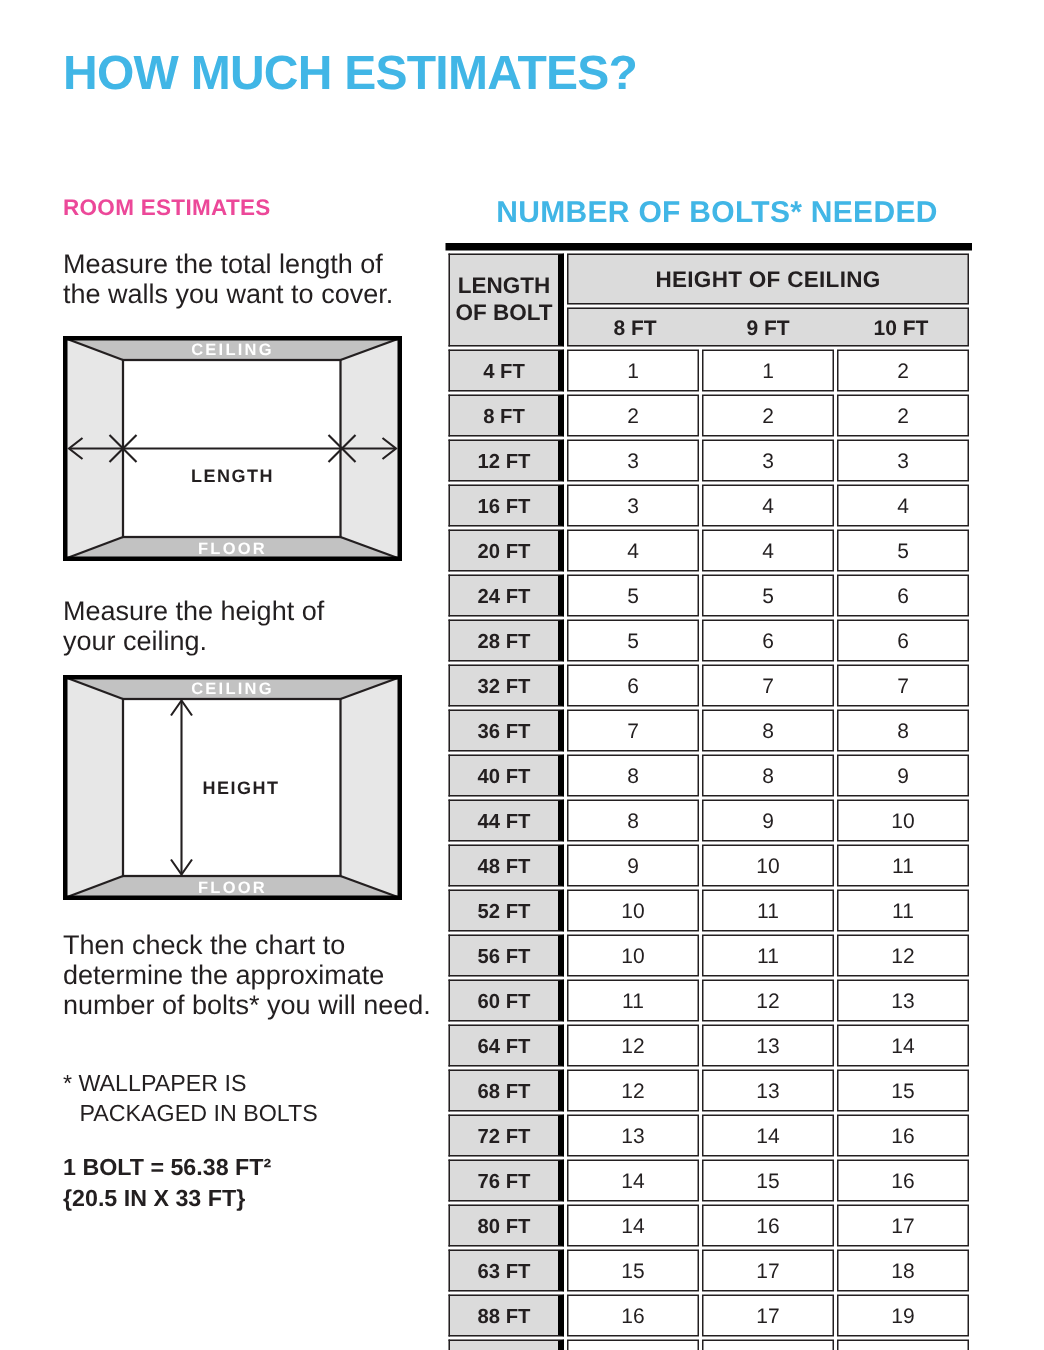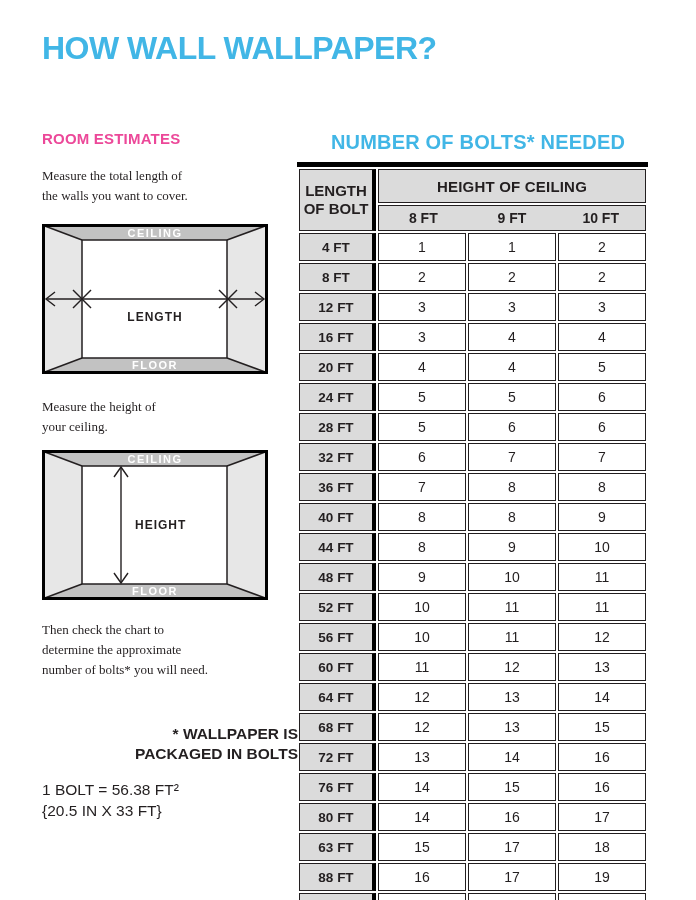--- a/index.html
+++ b/index.html
@@ -30,44 +30,42 @@
     width: 256px;
   }
   .section-heading {
     font-size: 15px;
     font-weight: bold;
     color: #ec4899;
     letter-spacing: 0.2px;
   }
   .body-text {
     margin-top: 19px;
-    font-size: 13px;
+    font-size: 18px;
     line-height: 20px;
     color: #231f20;
-    font-family: Liberation Serif, serif;
   }
   .body-text .line { display: block; }
   .diagram { display: block; margin-top: 18px; }
   .diagram.second { margin-top: 13px; }
   .body-text.after-diagram { margin-top: 23px; }
   .body-text.chart-note { margin-top: 20px; }
   .footnote {
-    margin-top: 44px;
+    margin-top: 33px;
     font-size: 15.5px;
     line-height: 20px;
-    font-weight: bold;
-    text-align: right;
+    font-weight: normal;
   }
   .footnote .line { display: block; }
   .footnote .line.indent { padding-left: 11px; }
   .bolt-info {
     margin-top: 15px;
     font-size: 15.5px;
     line-height: 21px;
-    font-weight: normal;
+    font-weight: bold;
   }
   .bolt-info .line { display: block; }
   
   .right-col {
     position: absolute;
     left: 297px;
     top: 131px;
     width: 362px;
   }
   .table-heading {
@@ -141,21 +139,21 @@
     font-weight: 600;
     letter-spacing: 1px;
     fill: #231f20;
   }
 </style>
 </head>
 <body>
 
 <div class="page">
 
-  <h1 class="page-title">HOW WALL WALLPAPER?</h1>
+  <h1 class="page-title">HOW MUCH ESTIMATES?</h1>
 
   <div class="left-col">
     <h2 class="section-heading">ROOM ESTIMATES</h2>
 
     <p class="body-text">
       <span class="line">Measure the total length of</span>
       <span class="line">the walls you want to cover.</span>
     </p>
 
     <svg class="diagram" width="226" height="150" viewBox="0 0 226 150">

